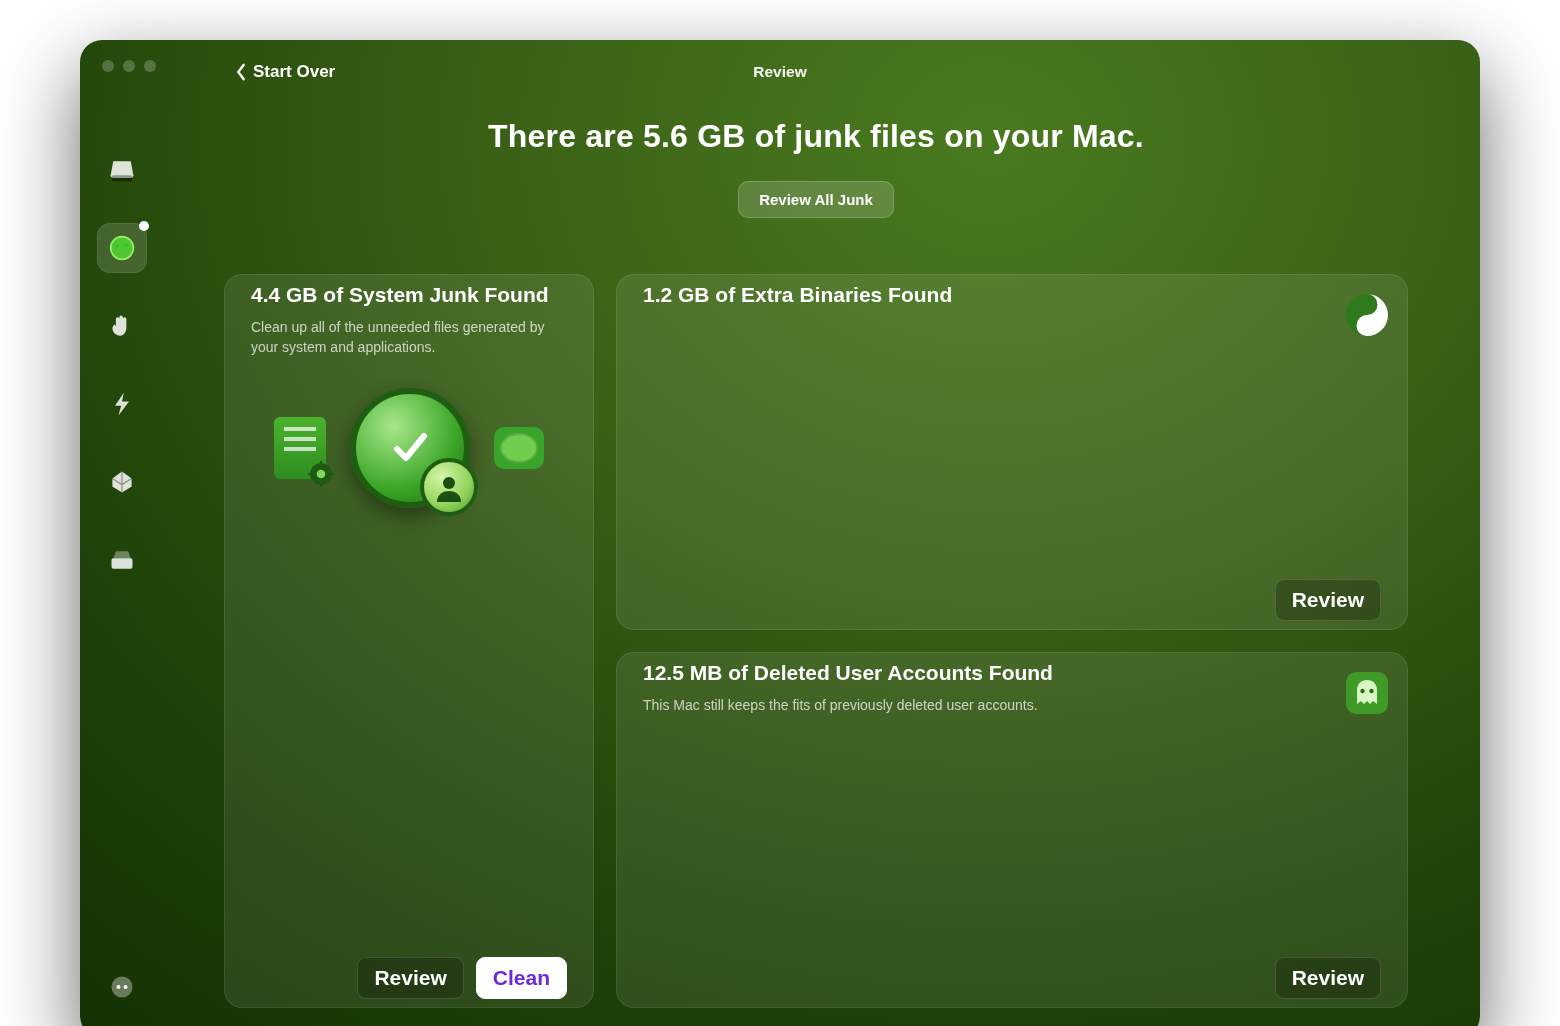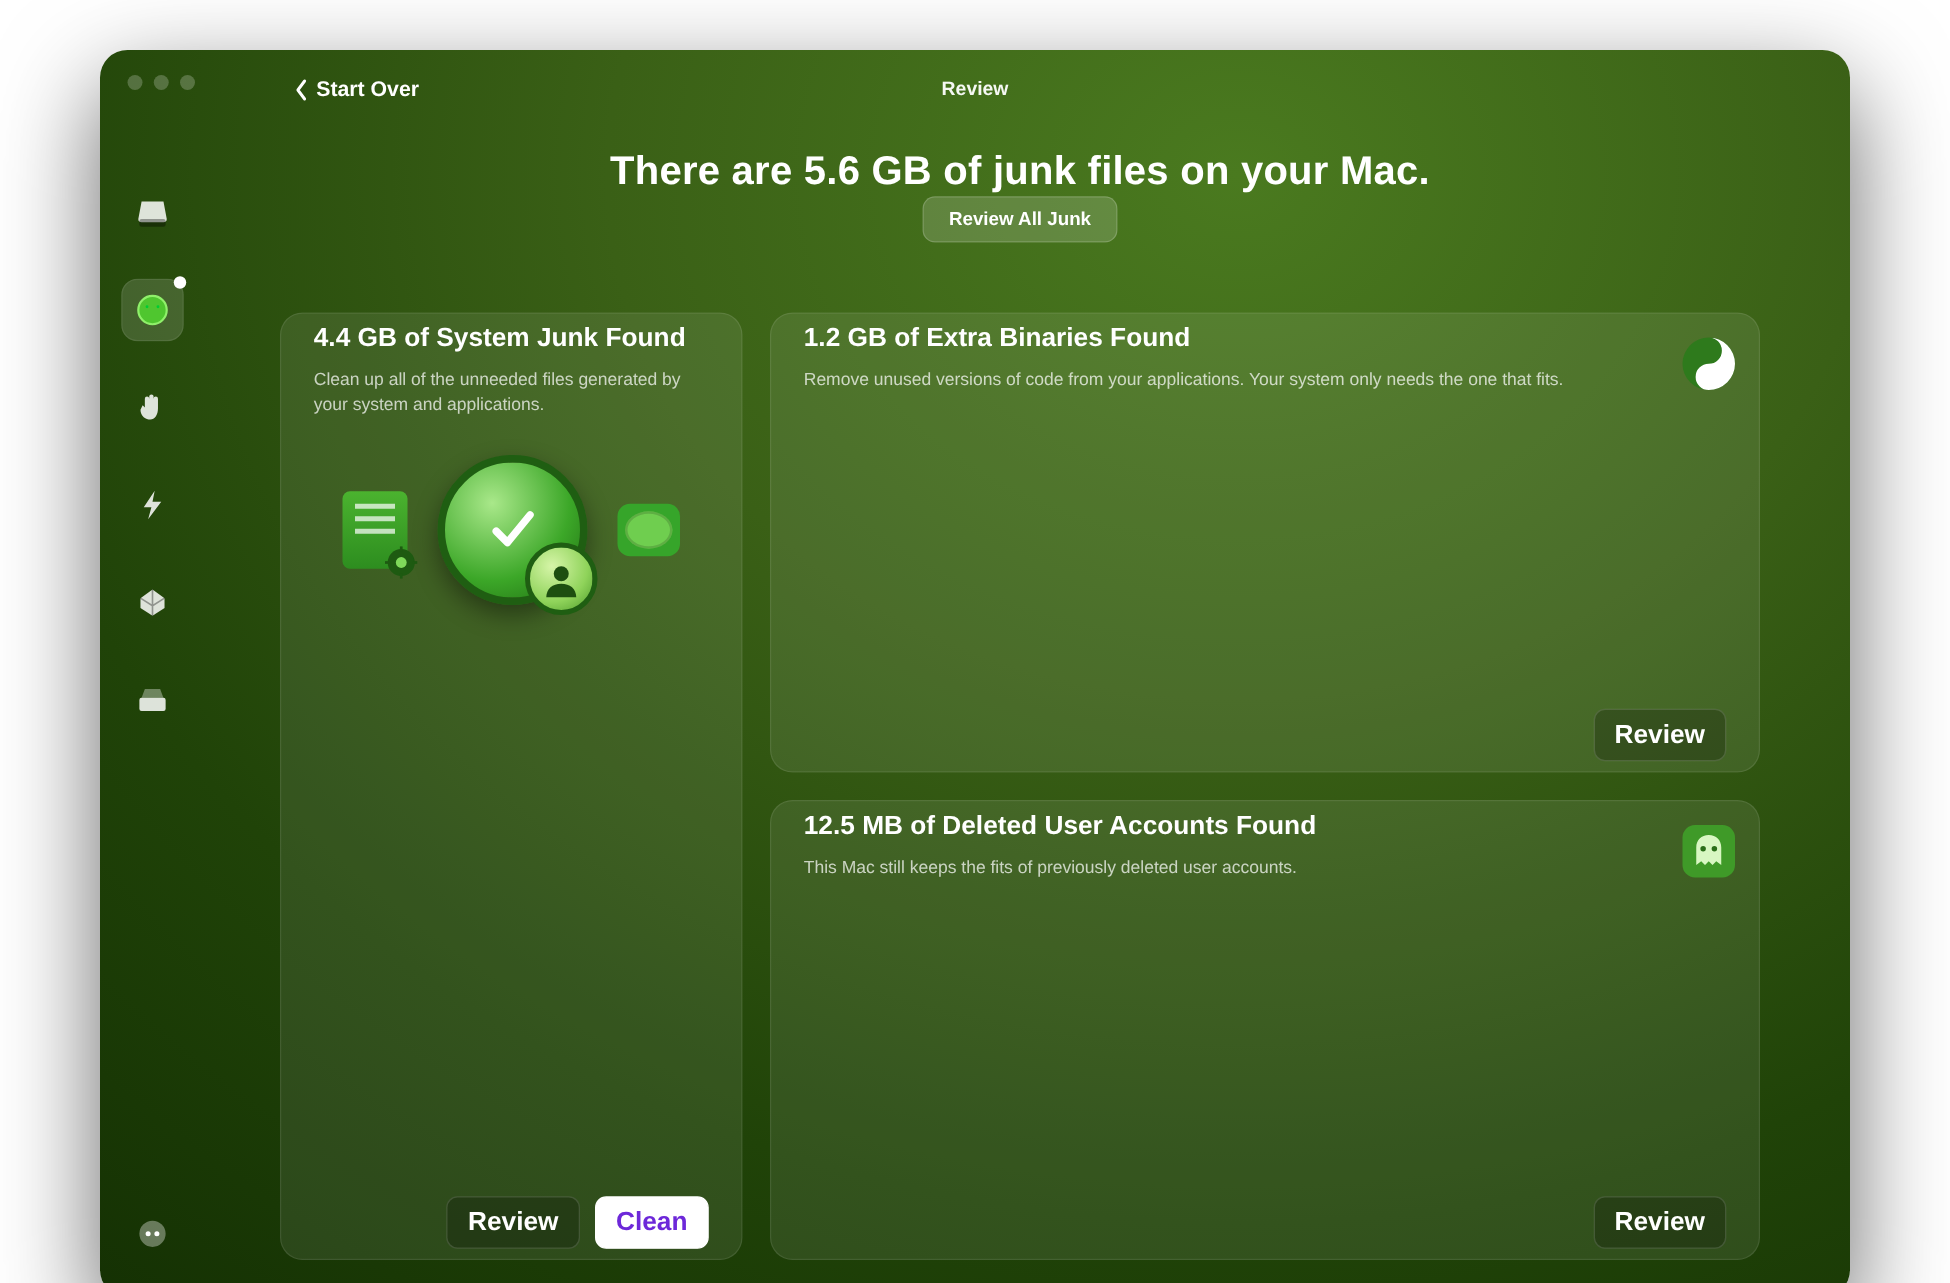--- a/index.html
+++ b/index.html
@@ -44,21 +44,21 @@
   }
   .side-item.active { background:rgba(255,255,255,.14); box-shadow:inset 0 0 0 1px rgba(255,255,255,.08);}
   .side-item .dot { position:absolute; top:-2px; right:-2px; width:10px; height:10px; border-radius:50%; background:#fff; }
   .side-item svg, .side-item .ico { width:28px; height:28px; }
   .side-bottom { margin-top:auto; margin-bottom:26px;}
   
   .main { flex:1; padding:30px 72px 30px 60px; display:flex; flex-direction:column; }
   .hero { text-align:center; margin-top:48px; }
   .hero h1 { font-size:32px; font-weight:700; letter-spacing:.2px; }
   .review-all {
-    margin:2px auto 0; display:inline-flex; align-items:center; padding:9px 20px;
+    margin:26px auto 0; display:inline-flex; align-items:center; padding:9px 20px;
     background:rgba(255,255,255,.16); border:1px solid rgba(255,255,255,.18);
     border-radius:10px; font-size:15px; font-weight:600; color:#fff; cursor:pointer;
   }
   .grid { margin-top:56px; display:grid; grid-template-columns: 370px 1fr; grid-template-rows: 1fr 1fr; gap:22px; flex:1; min-height:0;}
   .card {
     background:rgba(255,255,255,.085); border:1px solid rgba(255,255,255,.09);
     border-radius:18px; padding:8px 26px; position:relative; display:flex; flex-direction:column;
   }
   .card.big { grid-row: span 2; }
   .card h2 { font-size:21px; font-weight:700; margin-bottom:10px; }
@@ -203,21 +203,20 @@
           <div class="btn primary"><span>Clean</span></div>
         </div>
       </div>
 
       <div class="card">
         <svg class="corner-icon" viewBox="0 0 44 44">
           <circle cx="22" cy="22" r="21" fill="#2e7a1c"></circle>
           <path d="M22 1a21 21 0 0 1 0 42 10.5 10.5 0 0 1 0-21 10.5 10.5 0 0 0 0-21z" fill="#fff"></path>
         </svg>
         <h2>1.2 GB of Extra Binaries Found</h2>
-        <p>Remove unused versions of code from your applications. Your system only needs the one that fits.</p>
         <div class="actions">
           <div class="btn ghost"><span>Review</span></div>
         </div>
       </div>
 
       <div class="card">
         <svg class="corner-icon" viewBox="0 0 44 44">
           <rect x="1" y="1" width="42" height="42" rx="10" fill="#3f9a28"></rect>
           <path d="M22 9c-6 0-10 4-10 10v14l4-3 3 3 3-3 3 3 3-3 4 3V19c0-6-4-10-10-10z" fill="#d8f7c2"></path>
           <circle cx="17.5" cy="20" r="2.2" fill="#2a6e18"></circle>

